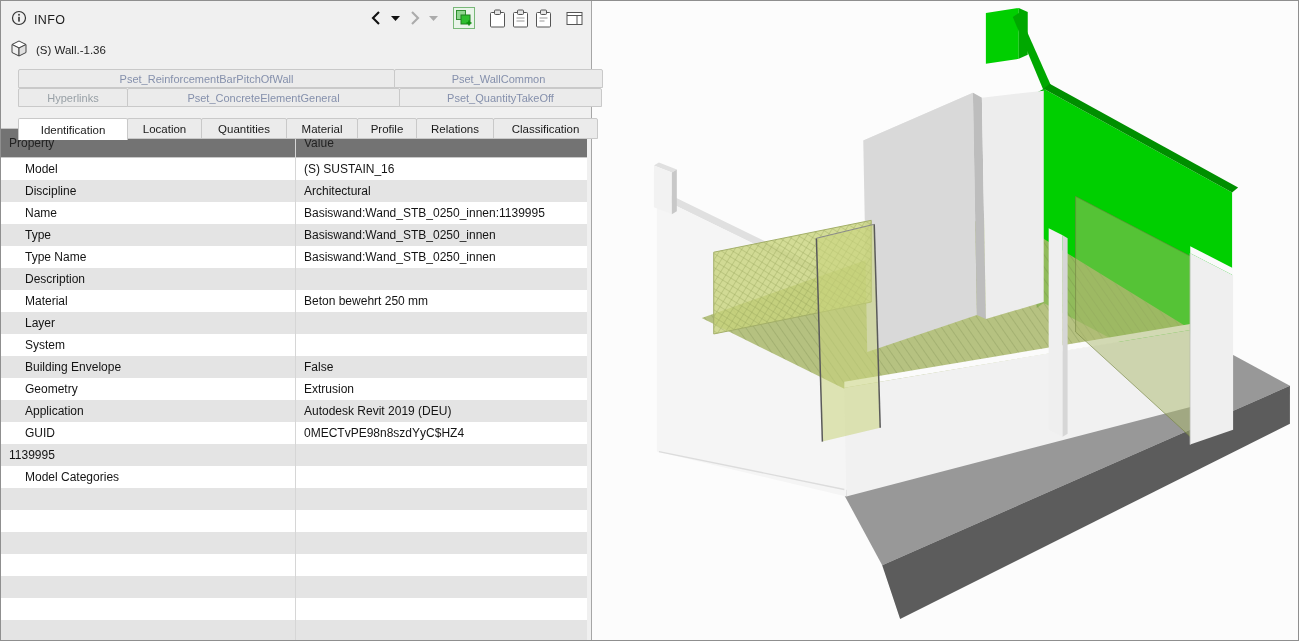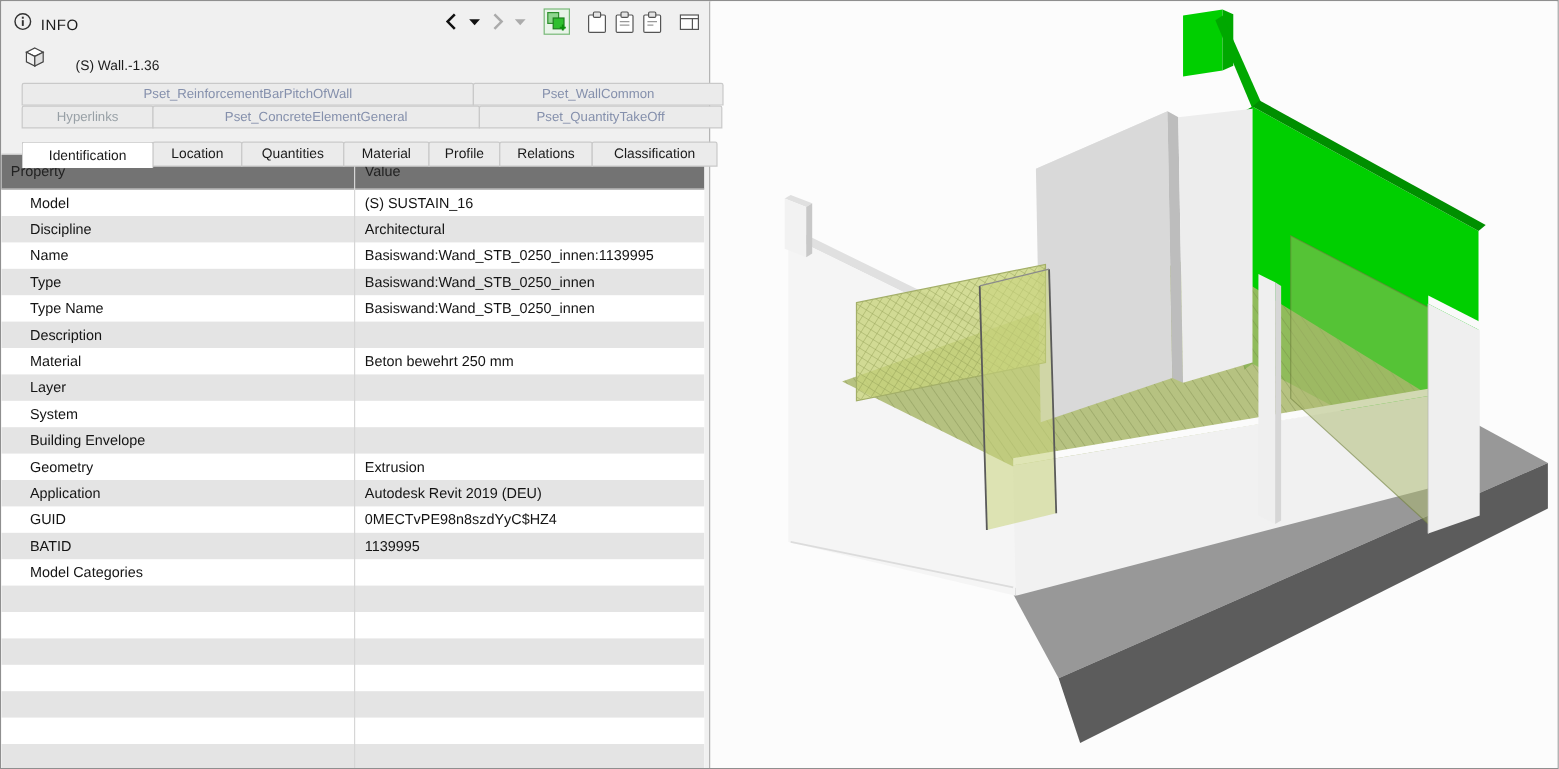--- a/index.html
+++ b/index.html
@@ -9,21 +9,21 @@
   
   .left-panel{position:absolute;left:0;top:0;width:590px;height:639px;background:#f0f0f0;border-right:1px solid #a6a6a6;}
   .toolbar{position:absolute;top:0;left:0;right:0;height:34px;}
   .info-title-wrap{position:absolute;left:10px;top:9px;display:flex;align-items:center;gap:7px;}
   .info-title{font-size:12.5px;color:#1c1c1c;letter-spacing:.4px;}
   .toolbar-icons{position:absolute;right:8px;top:6px;display:flex;align-items:center;gap:6px;}
   .tbtn{background:transparent;border:none;padding:0;margin:0;display:flex;align-items:center;justify-content:center;height:22px;}
   .tbtn.tool-active{border:1px solid #79b879;background:#e9f4e9;padding:1px;margin-left:8px;}
   .tbtn.gap-left{margin-left:8px;}
 
-  .object-row{position:absolute;top:38px;left:20px;height:22px;display:flex;align-items:flex-end;gap:26px;}
+  .object-row{position:absolute;top:38px;left:10px;height:22px;display:flex;align-items:center;gap:9px;}
   .object-label{font-size:11.5px;color:#1c1c1c;}
 
   
   .tabs{position:absolute;top:68px;left:0;width:586px;height:59px;z-index:3;}
   .tab-row{position:absolute;left:17px;display:flex;justify-content:flex-end;}
   .tab-row.r1{top:0;height:19px;}
   .tab-row.r2{top:19px;height:19px;}
   .tab-row.r3{top:38px;height:21px;margin-top:11px;}
   .tab{display:inline-flex;align-items:center;justify-content:center;box-sizing:border-box;
        border:1px solid #c9c9c9;background:#ebebeb;height:100%;font-size:11px;
@@ -194,35 +194,35 @@
           <div class="trow alt">
             <span class="prop">Layer</span>
             <span class="val"></span>
           </div>
           <div class="trow">
             <span class="prop">System</span>
             <span class="val"></span>
           </div>
           <div class="trow alt">
             <span class="prop">Building Envelope</span>
+            <span class="val">False</span>
           </div>
           <div class="trow">
             <span class="prop">Geometry</span>
             <span class="val">Extrusion</span>
           </div>
           <div class="trow alt">
             <span class="prop">Application</span>
             <span class="val">Autodesk Revit 2019 (DEU)</span>
           </div>
           <div class="trow">
             <span class="prop">GUID</span>
             <span class="val">0MECTvPE98n8szdYyC$HZ4</span>
           </div>
           <div class="trow alt">
-            <span class="prop">BATID</span>
             <span class="val">1139995</span>
           </div>
           <div class="trow">
             <span class="prop">Model Categories</span>
             <span class="val"></span>
           </div>
           <div class="trow alt"></div>
           <div class="trow"></div>
           <div class="trow alt"></div>
           <div class="trow"></div>

